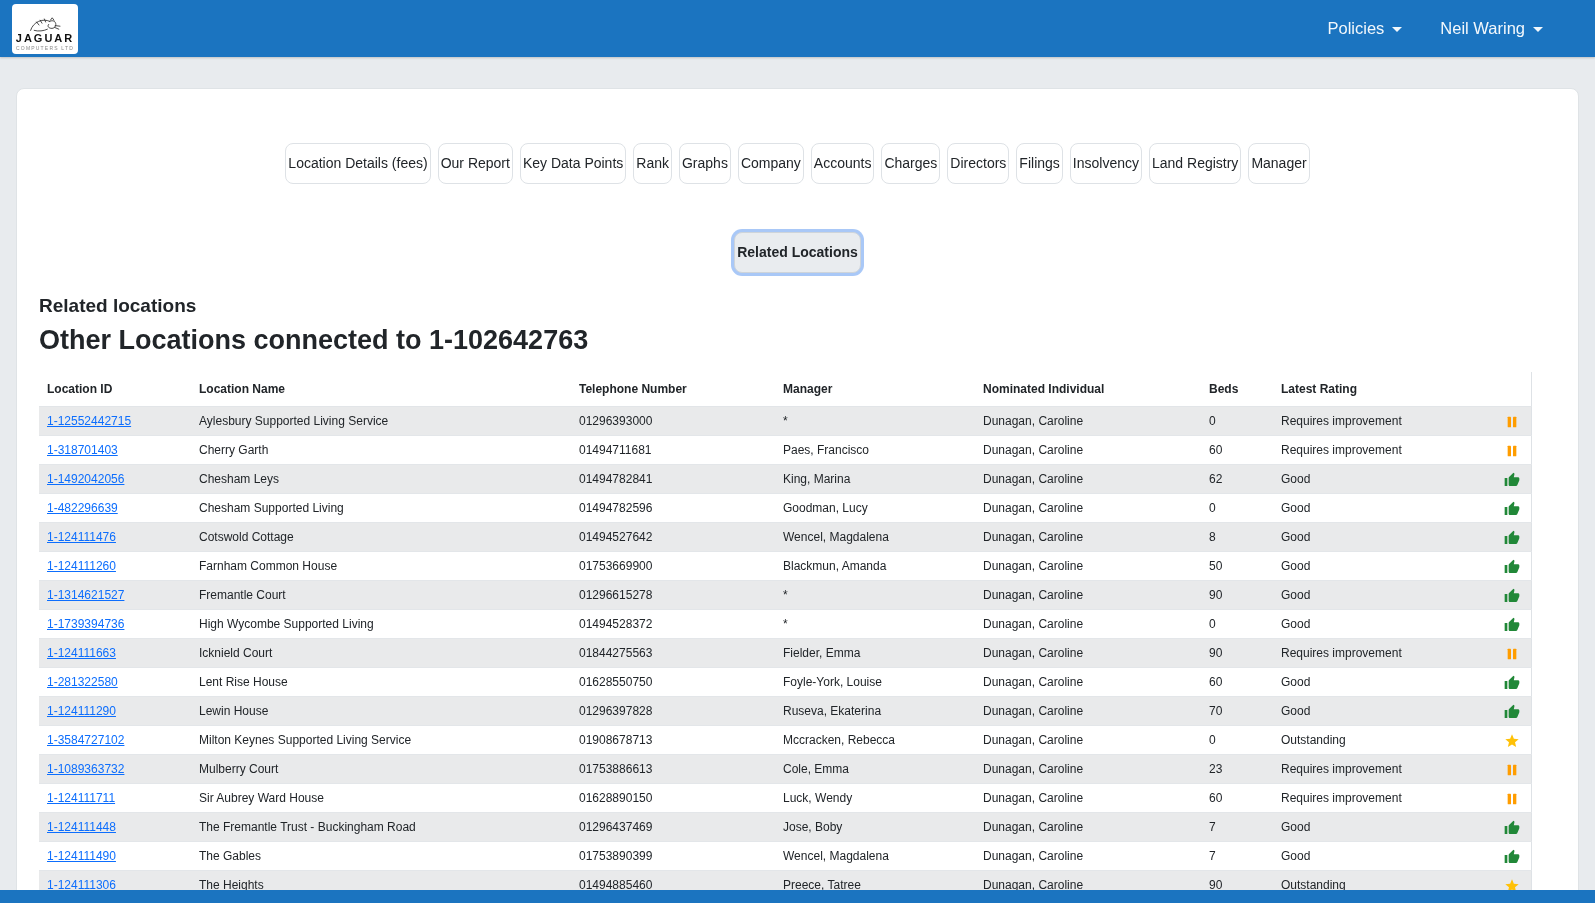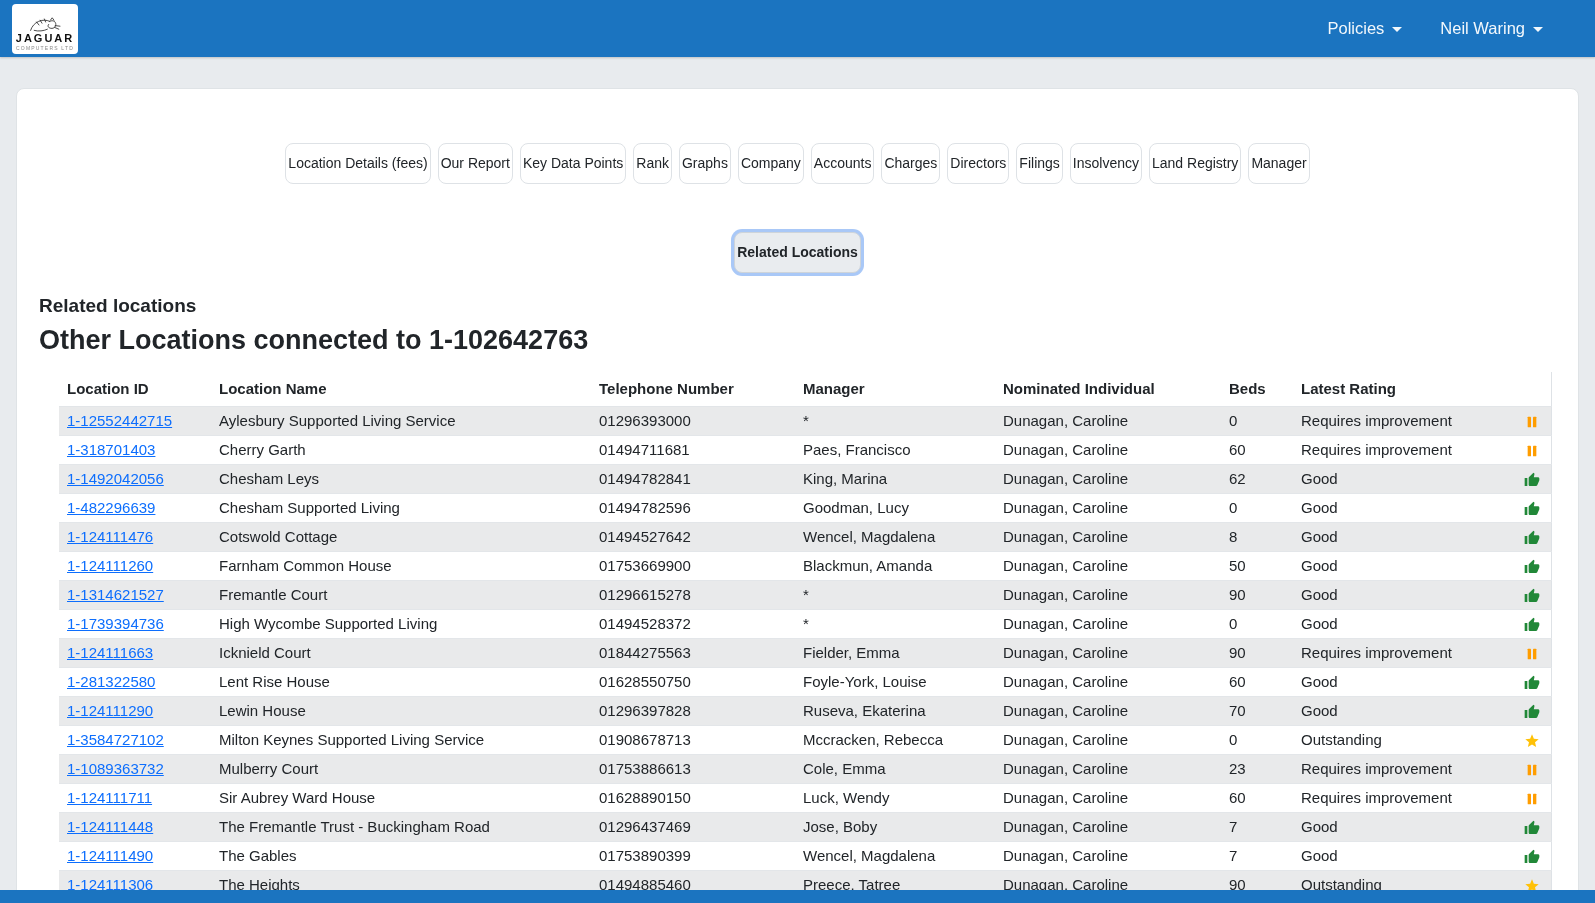--- a/index.html
+++ b/index.html
@@ -78,21 +78,21 @@
   .tab.active{
     background:#e9ecef;font-weight:700;border-color:#ced4da;
     box-shadow:0 0 0 3px rgba(99,155,240,.55);
   }
   .tab-break{flex-basis:100%;height:0;}
   .section-title{font-size:19px;font-weight:700;margin:22px 0 8px;}
   .page-title{font-size:27px;font-weight:700;margin:0 0 16px;}
   
   table{
     border-collapse:collapse;table-layout:fixed;width:1492px;
-    font-size:15px;border-right:1px solid var(--border);margin-left:20px;
+    font-size:12px;border-right:1px solid var(--border);
   }
   thead th{
     text-align:left;font-weight:700;padding:7px 8px;line-height:20px;
     border-bottom:1px solid #e2e5e8;
   }
   tbody td{padding:4px 8px;line-height:20px;overflow:hidden;white-space:nowrap;}
   tbody tr{border-top:1px solid #e3e6e9;padding-left:30px;}
   tbody tr:nth-child(odd){background:var(--stripe);}
   td a{color:var(--link);text-decoration:underline;cursor:pointer;}
   td.icon-cell{text-align:center;padding:4px 2px;}

